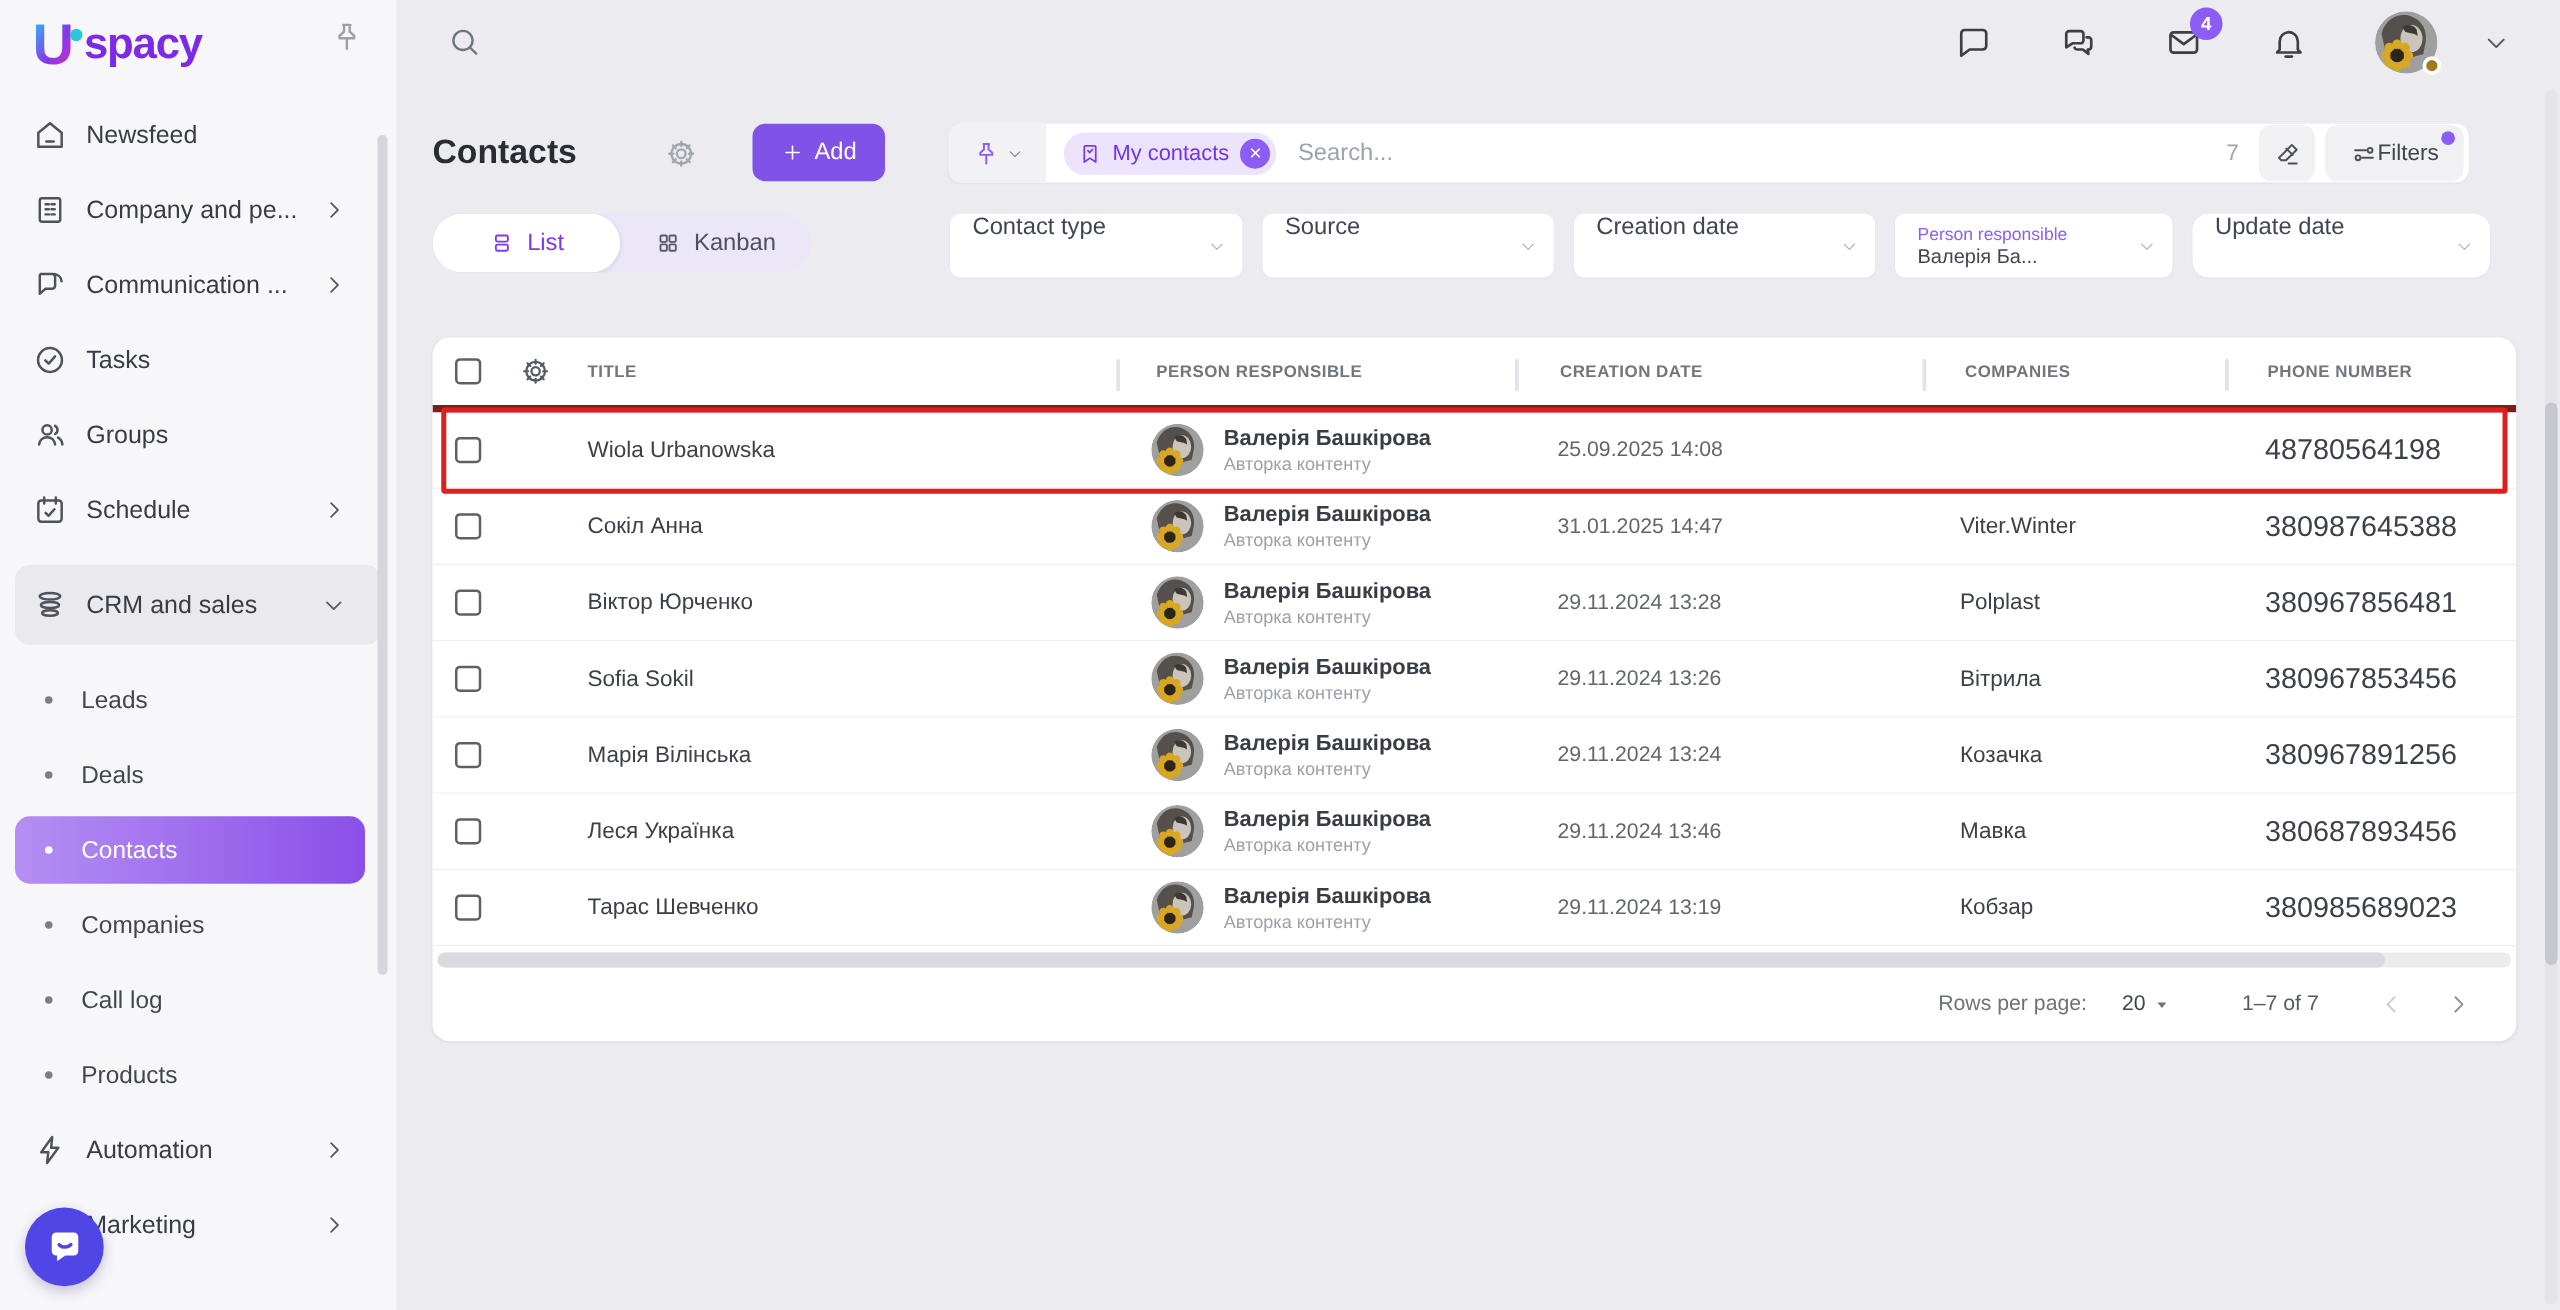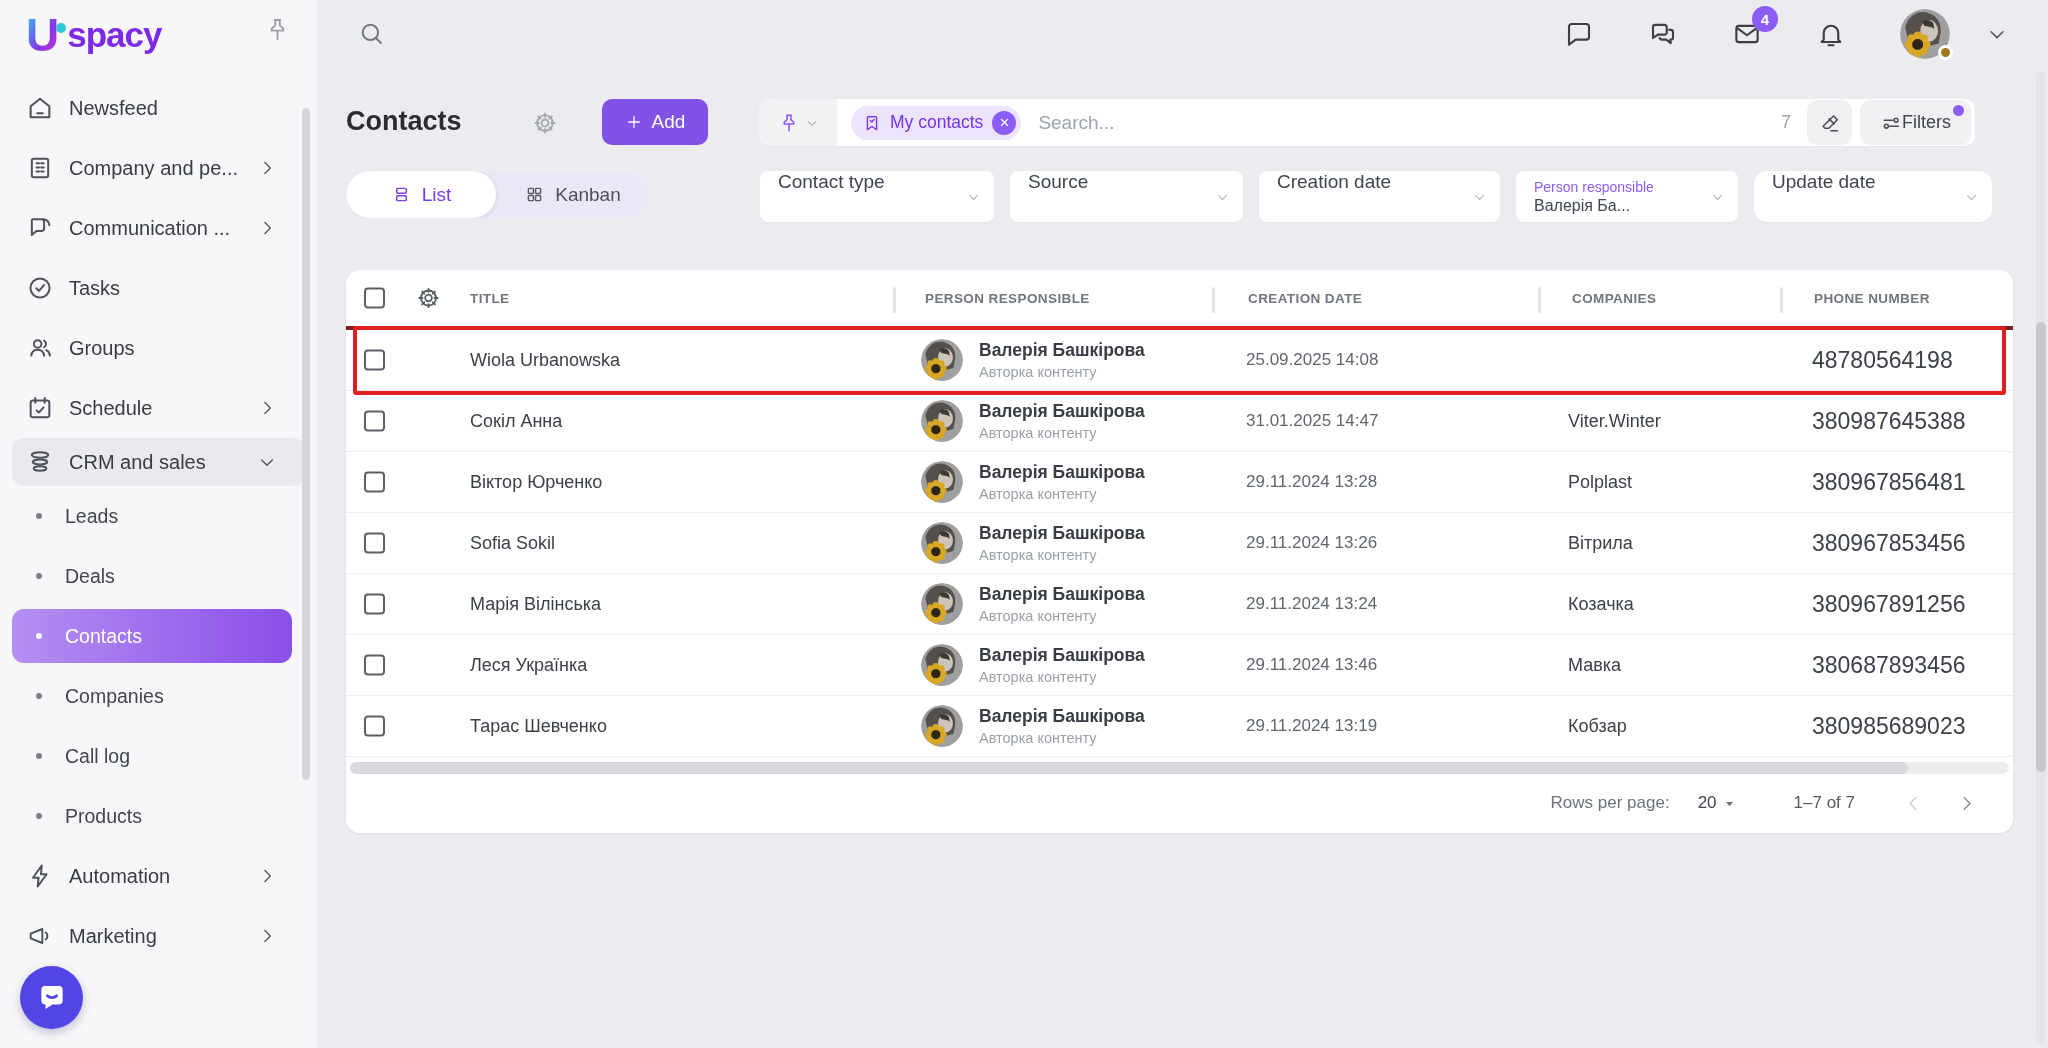--- a/index.html
+++ b/index.html
@@ -21,21 +21,21 @@
   .logo-dot{width:10px;height:10px;border-radius:50%;background:#2ec6d8;margin:-14px 1px 0 -3px}
   .logo-text{font-size:35px;font-weight:700;color:#7d2ae8;letter-spacing:-1px}
   .side-pin{position:absolute;left:264px;top:16px;width:27px;height:27px;color:#9ba0a8;cursor:pointer}
   #side-menu{position:absolute;top:78px;left:0;right:0}
   .side-item{height:60px;display:flex;align-items:center;cursor:pointer}
   .si-icon{width:28px;height:28px;margin-left:26px;color:#4e525a;flex:none}
   .si-label{margin-left:15px;font-size:20px;color:#383c44;white-space:nowrap}
   .si-chev{width:20px;height:20px;margin-left:auto;margin-right:40px;color:#565b63;flex:none}
   .si-bullet{width:6px;height:6px;border-radius:50%;background:#7a7f86;margin-left:36px;flex:none}
   .side-item.sub .si-label{margin-left:23px;font-size:19.5px;color:#42464e}
-  .side-item.main.active{height:48px;margin:0 12px;background:#e9e9ee;border-radius:12px}
+  .side-item.main.active{height:64px;margin:14px 12px;background:#e9e9ee;border-radius:12px}
   .side-item.main.active .si-icon{margin-left:14px}
   .side-item.main.active .si-chev{margin-right:28px}
   .side-item.sub.active{height:54px;margin:3px 25px 3px 12px;background:linear-gradient(90deg,var(--ga),var(--gb));border-radius:12px}
   .side-item.sub.active .si-bullet{margin-left:24px;background:#fff}
   .side-item.sub.active .si-label{color:#fff}
   .side-sb{position:absolute;right:7px;top:108px;width:8px;height:672px;background:#d5d5db;border-radius:4px}
   .launcher{position:absolute;left:20px;top:966px;width:63px;height:63px;border-radius:50%;background:var(--launcher);border:none;cursor:pointer;display:flex;align-items:center;justify-content:center;z-index:30;box-shadow:0 4px 10px rgba(40,30,120,.25)}
   .launcher .ic{width:34px;height:34px}
 
   
@@ -83,21 +83,21 @@
   #filter-row{position:absolute;left:443px;top:103px;display:flex;gap:16px}
   .filter-card{height:51px;background:#fff;border-radius:8px;position:relative;display:flex;align-items:flex-start;padding:0 40px 0 18px;cursor:pointer;box-shadow:0 1px 2px rgba(0,0,0,.03)}
   .fc-label{font-size:19px;color:#3f4552;white-space:nowrap}
   .fc-chev{position:absolute;right:13px;top:50%;transform:translateY(-50%);width:15px;height:15px;color:#b6b9c0}
   .filter-card.has-value{flex-direction:column;align-items:flex-start;justify-content:center;gap:2px}
   .fc-mini{font-size:14px;color:#8b5cf6;white-space:nowrap}
   .fc-value{font-size:16px;color:#3f4552;white-space:nowrap}
 
   
   .table-card{position:absolute;left:29px;top:202px;width:1667px;height:563px;background:#fff;border-radius:14px;box-shadow:0 1px 3px rgba(20,20,40,.06);overflow:hidden}
-  .thead{position:absolute;top:0;left:0;right:0;height:60px;border-bottom:4px solid #7f1d1d}
+  .thead{position:absolute;top:0;left:0;right:0;height:60px;border-bottom:6px solid #7f1d1d}
   .thc{position:absolute;top:50%;transform:translateY(-50%);font-size:13.5px;font-weight:700;color:#70757e;letter-spacing:.4px;white-space:nowrap}
   .tdiv{position:absolute;top:17px;width:3px;height:26px;background:#e3e3e8;border-radius:2px}
   .cb{position:absolute;left:18px;top:50%;transform:translateY(-50%);width:21px;height:21px;border:2px solid #5c6069;border-radius:4px;background:#fff;cursor:pointer}
   .thead-gear{position:absolute;left:70px;top:50%;transform:translateY(-50%);width:25px;height:25px;color:#555a63;cursor:pointer}
   .tbody{position:absolute;top:60px;left:0;right:0}
   .trow{position:relative;height:61px;border-bottom:1px solid #efeff2;background:#fff}
   .cell{position:absolute;top:50%;transform:translateY(-50%);white-space:nowrap}
   .c-title{left:124px;font-size:18px;color:#3c4049}
   .row-avatar{position:absolute;left:575px;top:50%;transform:translateY(-50%);width:42px;height:42px}
   .resp{position:absolute;left:633px;top:50%;transform:translateY(-50%);display:flex;flex-direction:column;gap:3px}

